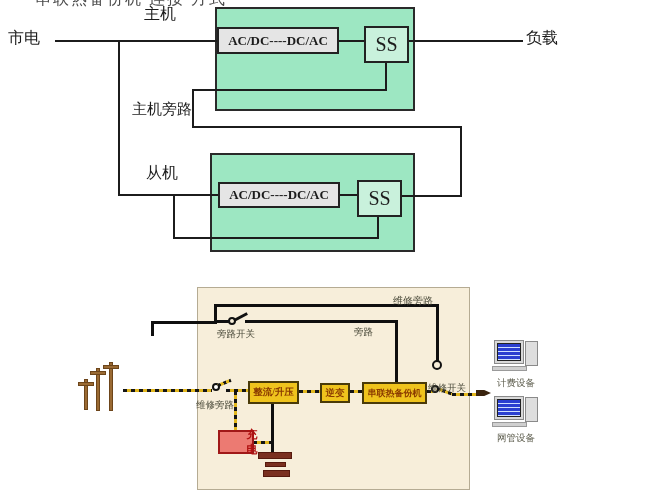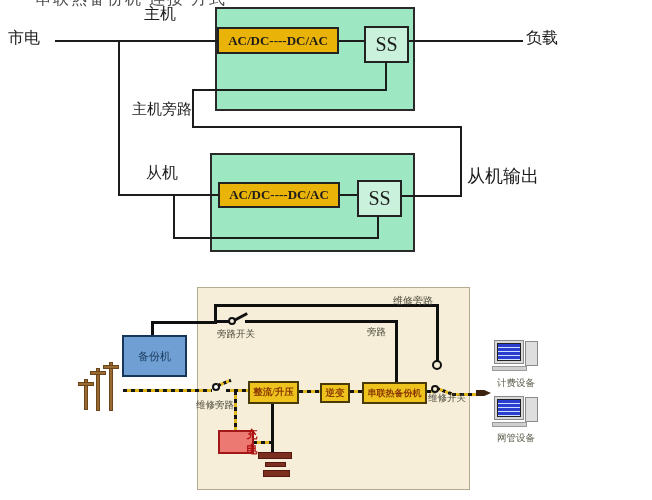--- a/index.html
+++ b/index.html
@@ -8,21 +8,21 @@
     overflow:hidden;font-family:"Liberation Serif","DejaVu Serif",serif;color:#1c1c1c;
   }
   
   .wire{position:absolute;background:#1c1c1c;}
   .twire{position:absolute;background:#0f0f0f;}
   
   .dwire{position:absolute;height:3px;background:repeating-linear-gradient(90deg,#141414 0 4px,#e2b71e 4px 8px);}
   .dwirev{position:absolute;width:3px;background:repeating-linear-gradient(180deg,#141414 0 4px,#e2b71e 4px 8px);}
   
   .greenbox{position:absolute;background:#9de7c2;border:2px solid #2a2a2a;box-sizing:border-box;}
-  .convbox{position:absolute;background:#eab308;border:2px solid #222;box-sizing:border-box;
+  .convbox{position:absolute;background:#e5e5e5;border:2px solid #222;box-sizing:border-box;
     display:flex;align-items:center;justify-content:center;font-size:13px;font-weight:600;letter-spacing:0px;}
   .ssbox{position:absolute;background:#c9f1dc;border:2px solid #222;box-sizing:border-box;
     display:flex;align-items:center;justify-content:center;font-size:20px;}
   .panel{position:absolute;background:#f7eeda;border:1px solid #b5ab93;box-sizing:border-box;}
   .bluebox{position:absolute;background:#6f9fd3;border:2px solid #16365c;box-sizing:border-box;
     display:flex;align-items:center;justify-content:center;font-size:11px;color:#1c3b5e;}
   .ybox{position:absolute;background:#efc31d;border:2px solid #4a3a08;box-sizing:border-box;
     display:flex;align-items:center;justify-content:center;font-size:9.5px;color:#8a3a00;font-weight:700;}
   .rbox{position:absolute;background:#ec7a72;border:2px solid #a01818;box-sizing:border-box;
     display:flex;align-items:center;justify-content:center;font-size:11px;color:#b01010;font-weight:700;padding-left:32px;}
@@ -79,21 +79,20 @@
   </div>
   <div class="ssbox" style="left:357px;top:180px;width:45px;height:37px">
     <span>SS</span>
   </div>
 
   <div class="lbl lbl-lg" style="left:8px;top:28px">市电</div>
   <div class="lbl lbl-lg" style="left:144px;top:4px">主机</div>
   <div class="lbl lbl-lg" style="left:526px;top:28px">负载</div>
   <div class="lbl lbl-md" style="left:132px;top:100px">主机旁路</div>
   <div class="lbl lbl-lg" style="left:146px;top:163px">从机</div>
-  <div class="lbl" style="left:467px;top:164px;font-size:18px">从机输出</div>
 
   <div class="panel" style="left:197px;top:287px;width:273px;height:203px"></div>
 
   <div class="pole" style="left:84px;top:379px;width:4px;height:31px"></div>
   <div class="pole" style="left:78px;top:382px;width:16px;height:4px"></div>
   <div class="pole" style="left:96px;top:368px;width:4px;height:43px"></div>
   <div class="pole" style="left:90px;top:371px;width:16px;height:4px"></div>
   <div class="pole" style="left:109px;top:362px;width:4px;height:49px"></div>
   <div class="pole" style="left:103px;top:365px;width:16px;height:4px"></div>
 
@@ -102,23 +101,20 @@
   <div class="twire" style="left:214px;top:305px;width:3px;height:19px"></div>
   <div class="twire" style="left:214px;top:304px;width:225px;height:3px"></div>
   <div class="twire" style="left:436px;top:304px;width:3px;height:58px"></div>
   <div class="circ" style="left:432px;top:360px;width:10px;height:10px"></div>
   <div class="twire" style="left:217px;top:320px;width:12px;height:3px"></div>
   <div class="circ" style="left:228px;top:317px;width:8px;height:8px"></div>
   <div class="blade" style="left:234px;top:319px;width:15px;height:3px;transform:rotate(-28deg)"></div>
   <div class="twire" style="left:245px;top:320px;width:153px;height:3px"></div>
   <div class="twire" style="left:395px;top:320px;width:3px;height:62px"></div>
 
-  <div class="bluebox" style="left:122px;top:335px;width:65px;height:42px">
-    <span>备份机</span>
-  </div>
 
   <div class="dwire" style="left:123px;top:389px;width:89px"></div>
   <div class="circ" style="left:212px;top:383px;width:8px;height:8px;background:#fff"></div>
   <div class="dblade" style="left:218px;top:384px;width:14px;transform:rotate(-22deg)"></div>
   <div class="dwire" style="left:226px;top:389px;width:23px"></div>
   <div class="dwirev" style="left:234px;top:391px;height:39px"></div>
   <div class="dwire" style="left:299px;top:390px;width:22px"></div>
   <div class="dwire" style="left:350px;top:390px;width:13px"></div>
   <div class="dwire" style="left:427px;top:390px;width:6px"></div>
   <div class="circ" style="left:431px;top:385px;width:8px;height:8px"></div>
@@ -140,23 +136,23 @@
     <span>充电</span>
   </div>
 
   <div class="twire" style="left:271px;top:404px;width:3px;height:49px"></div>
   <div class="bat" style="left:258px;top:452px;width:34px;height:7px"></div>
   <div class="bat" style="left:265px;top:462px;width:21px;height:5px"></div>
   <div class="bat" style="left:263px;top:470px;width:27px;height:7px"></div>
 
   <div class="lbl lbl-sm" style="left:393px;top:294px;font-size:10px">维修旁路</div>
   <div class="lbl lbl-sm" style="left:217px;top:328px">旁路开关</div>
-  <div class="lbl lbl-sm" style="left:367px;top:326px">旁路</div>
+  <div class="lbl lbl-sm" style="left:354px;top:326px">旁路</div>
   <div class="lbl lbl-sm" style="left:196px;top:399px">维修旁路</div>
-  <div class="lbl lbl-sm" style="left:428px;top:392px">维修开关</div>
+  <div class="lbl lbl-sm" style="left:428px;top:382px">维修开关</div>
 
   <div>
     <div class="monitor" style="left:494px;top:340px;width:30px;height:24px"></div>
     <div class="screen" style="left:497px;top:343px;width:24px;height:18px"></div>
     <div class="tower" style="left:525px;top:341px;width:13px;height:25px"></div>
     <div class="kbd" style="left:492px;top:366px;width:35px;height:5px"></div>
   </div>
   <div class="lbl lbl-sm" style="left:497px;top:377px;color:#5a5a4a">计费设备</div>
 
   <div>

